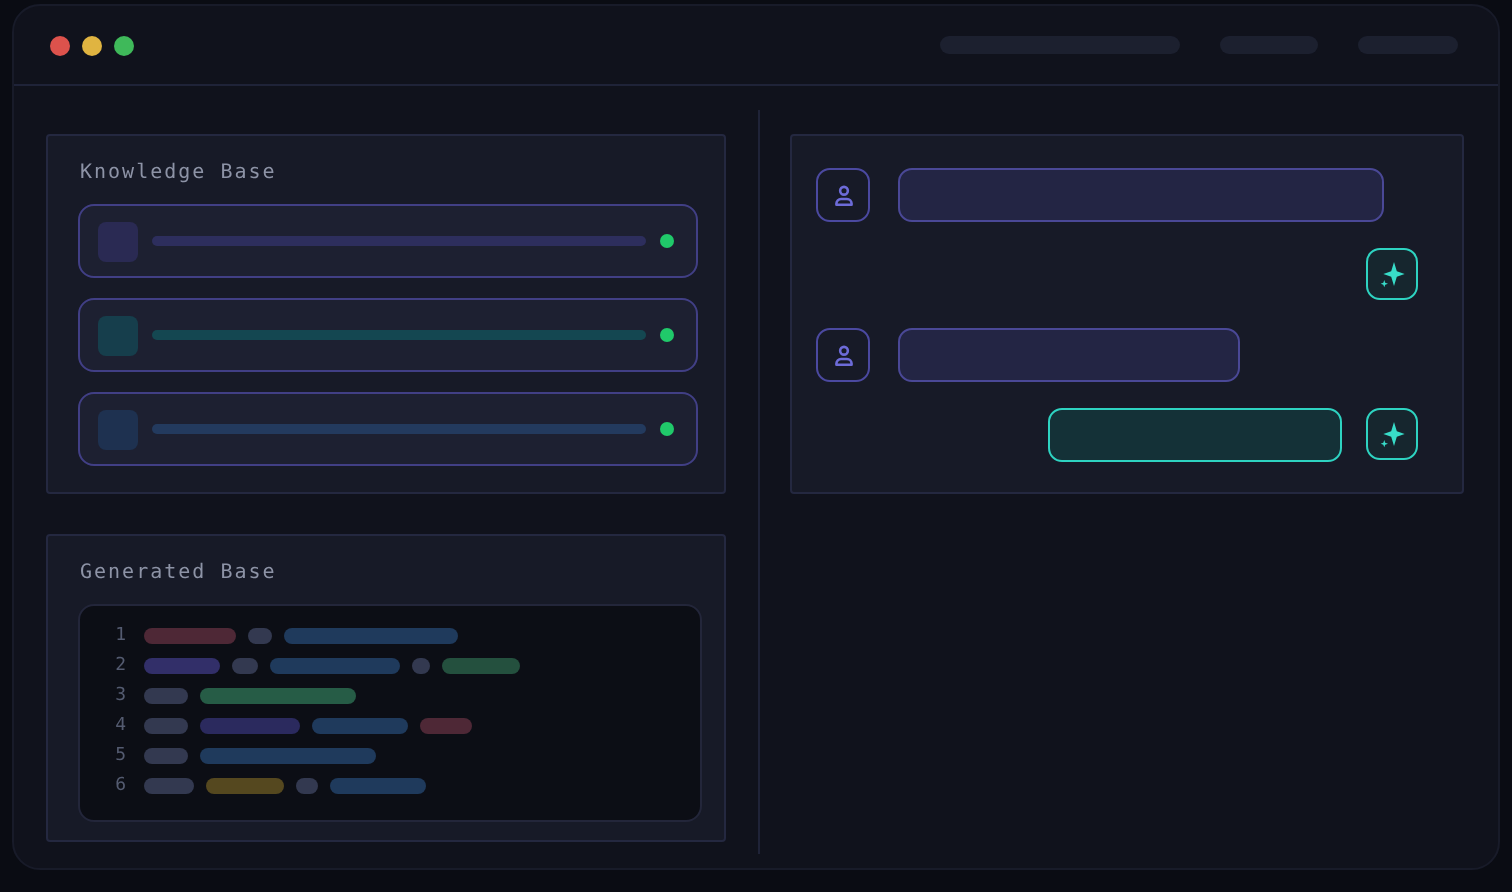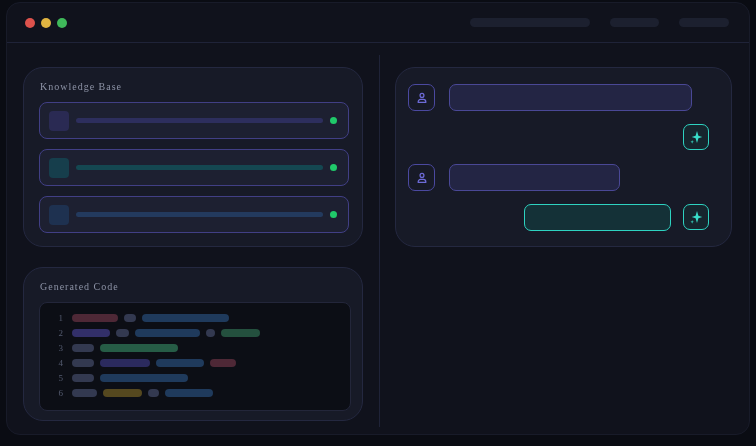--- a/index.html
+++ b/index.html
@@ -19,21 +19,21 @@
     height: 40px; display: flex; align-items: center;
     padding: 0 20px 0 18px; border-bottom: 1px solid #1f2338;
   }
   .lights { display: flex; gap: 6px; }
   .light { width: 10px; height: 10px; border-radius: 50%; border: none; padding: 0; cursor: pointer; }
   .nav { margin-left: auto; display: flex; align-items: center; gap: 20px; }
   .nav-pill { height: 9px; border-radius: 5px; background: #1c202f; border: none; cursor: pointer; }
   
   .panel {
     position: absolute; background: #171a27;
-    border: 1px solid #242840; border-radius: 20px; font-family: Liberation Serif, serif;
+    border: 1px solid #242840; border-radius: 2px;
   }
   .panel-title {
     position: absolute; left: 16px; top: 13px;
     font-size: 10px; letter-spacing: 1px; color: #8d93a6;
   }
   .divider-v {
     position: absolute; left: 372px; top: 52px; width: 1px; height: 372px;
     background: #1f2338;
   }
   
@@ -118,21 +118,21 @@
         </div>
         <div class="kb-row">
           <span class="kb-icon" style="background:#1e3150"></span>
           <span class="kb-bar" style="background:#233a5e"><span class="kb-fill" style="width:56%;background:#2e82f6"></span></span>
           <span class="kb-dot" style="background:#20c96a"></span>
         </div>
       </div>
   </div>
 
   <div class="panel" id="gc-panel">
-    <div class="panel-title">Generated Code</div>
+    <div class="panel-title">Generated Base</div>
     <div class="code-block" id="code-lines">
         <div class="code-line">
           <span class="code-ln">1</span>
           <span class="code-token" style="width:46px;background:#4e2836"></span>
           <span class="code-token" style="width:12px;background:#333950"></span>
           <span class="code-token" style="width:87px;background:#1f3a5c"></span>
         </div>
         <div class="code-line">
           <span class="code-ln">2</span>
           <span class="code-token" style="width:38px;background:#322f69"></span>

